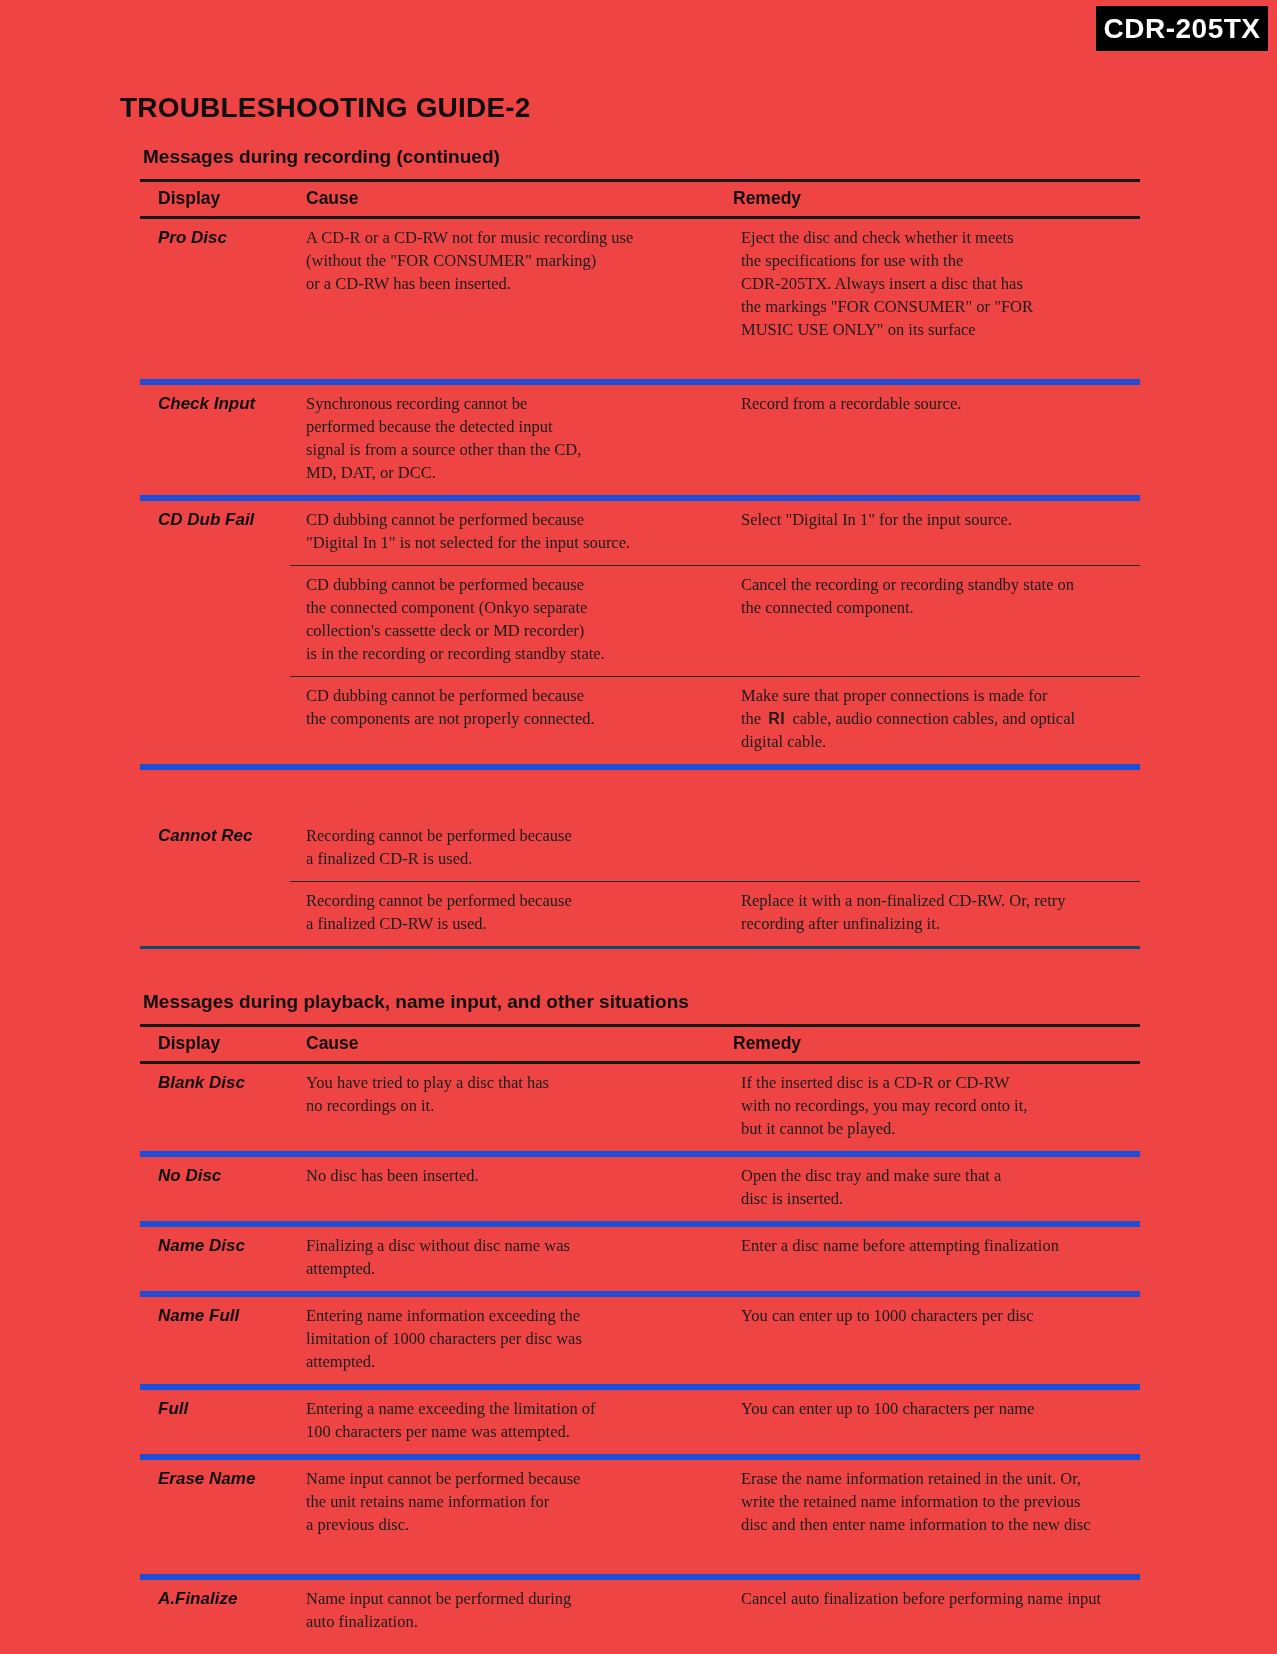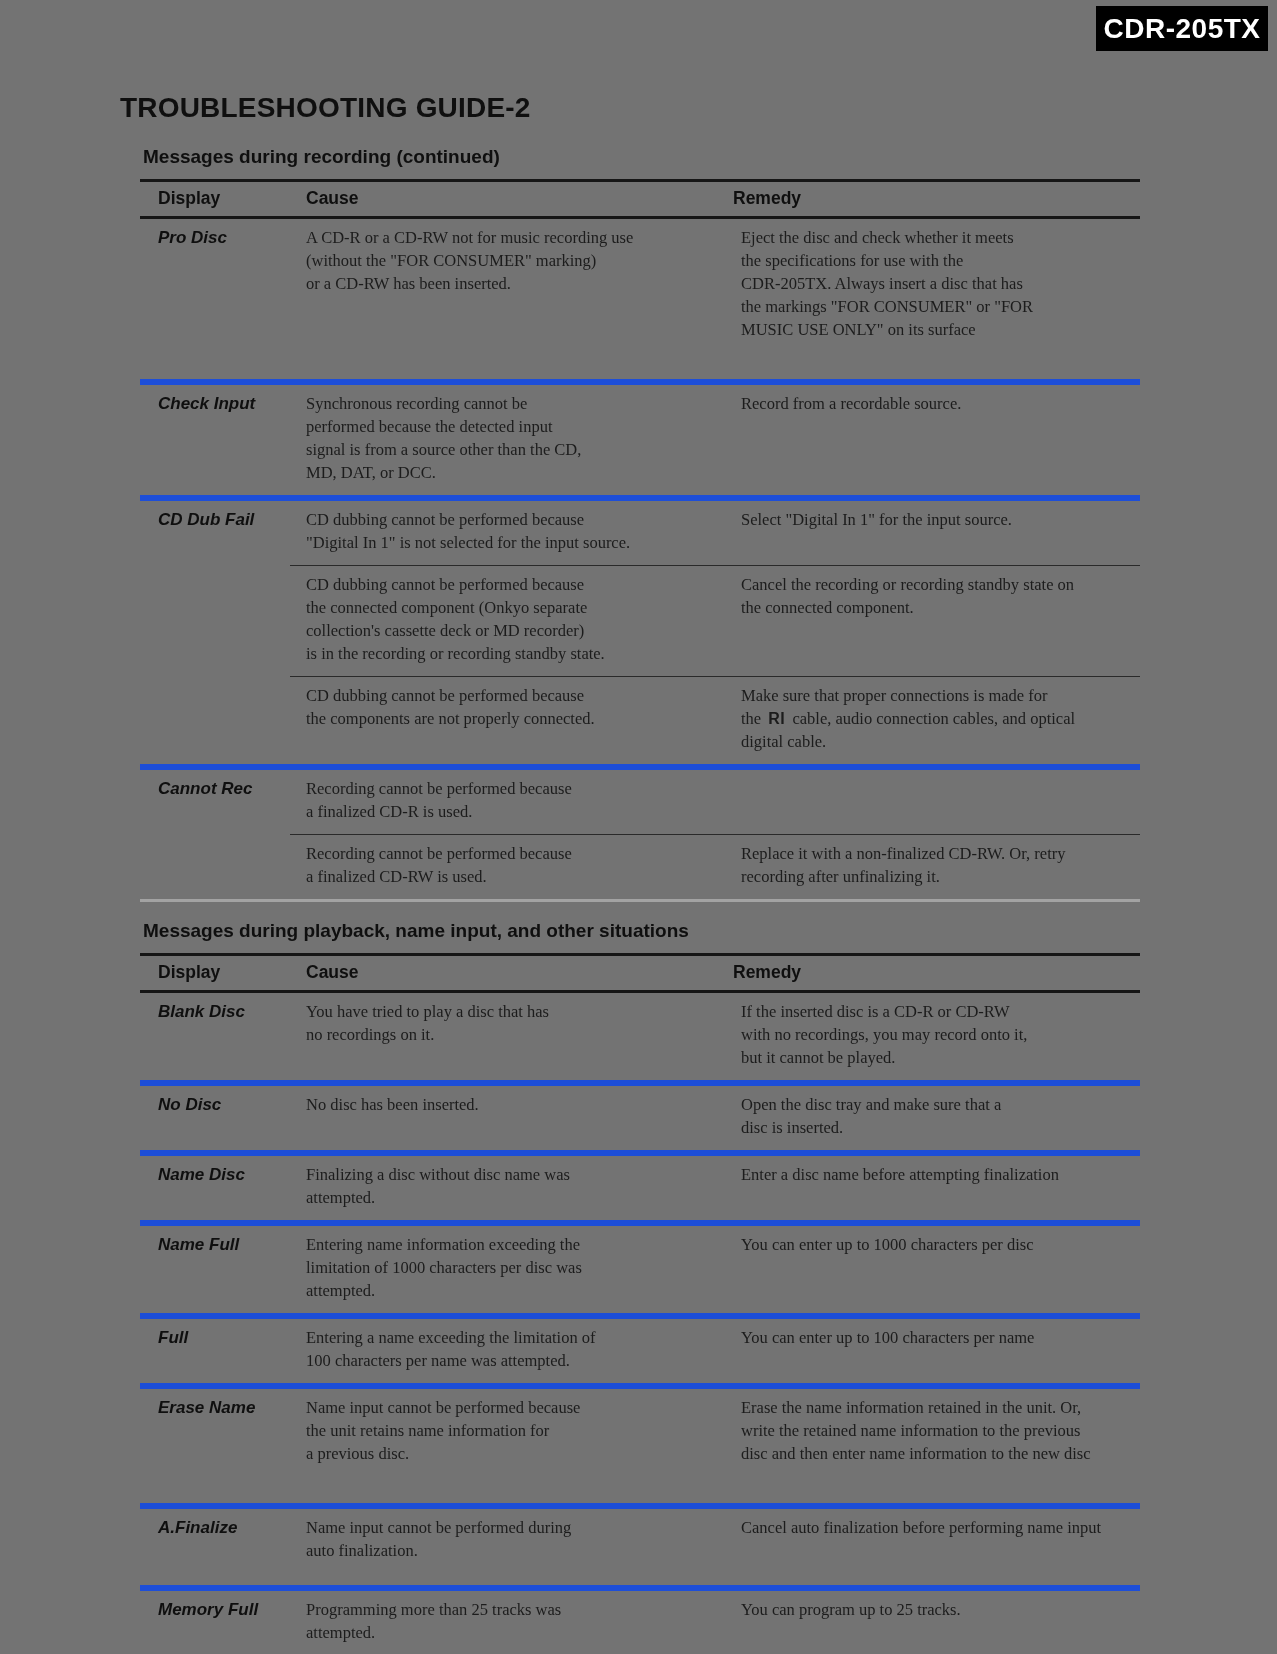--- a/index.html
+++ b/index.html
@@ -1,19 +1,19 @@
 <!DOCTYPE html>
 <html><head>
 <meta charset="utf-8">
 <style>
   html,body { margin:0; padding:0; background:#e8e8e8; }
   .page {
     position:relative;
     width:1277px; height:1654px;
-    background:#737373;
+    background:#ef4444;
     margin:0 auto;
     overflow:hidden;
     color:#1a1a1a;
   }
   .badge {
     position:absolute; top:6px; right:9px;
     width:172px; height:45px;
     background:#000;
     color:#fff;
     display:flex; align-items:center; justify-content:center;
@@ -25,36 +25,36 @@
     font:700 28px "Liberation Sans", sans-serif;
     color:#0f0f0f;
     letter-spacing:0.2px;
   }
   .content { margin-left:140px; width:1000px; }
   .sec-heading {
     font:700 19px "Liberation Sans", sans-serif;
     color:#0f0f0f;
     margin:22px 0 11px 3px;
   }
-  .sec-heading.second { margin-top:18px; }
+  .sec-heading.second { margin-top:42px; }
   .rtable { width:1000px; border-top:3px solid #161616; }
   .t-head {
     display:grid; grid-template-columns:150px 440px 410px;
     border-bottom:3px solid #161616;
     padding:6px 0 7px;
   }
   .hc { font:700 17.5px "Liberation Sans", sans-serif; color:#0f0f0f; }
   .hc.c-display { padding-left:18px; }
   .hc.c-cause   { padding-left:16px; }
   .hc.c-remedy  { padding-left:3px; }
   .row {
     display:grid; grid-template-columns:150px 850px;
     border-bottom:6px solid #1d4ed8;
   }
-  .row:last-child { border-bottom:3px solid #a3a3a3; }
+  .row:last-child { border-bottom:3px solid #0c4a6e;margin-top:47px; }
   .disp {
     padding:9px 0 0 18px;
     font:italic 700 17px "Liberation Sans", sans-serif;
     color:#0f0f0f;
   }
   .subrow {
     display:grid; grid-template-columns:440px 410px;
     padding:7px 0 11px;
     gap:8px;
   }

